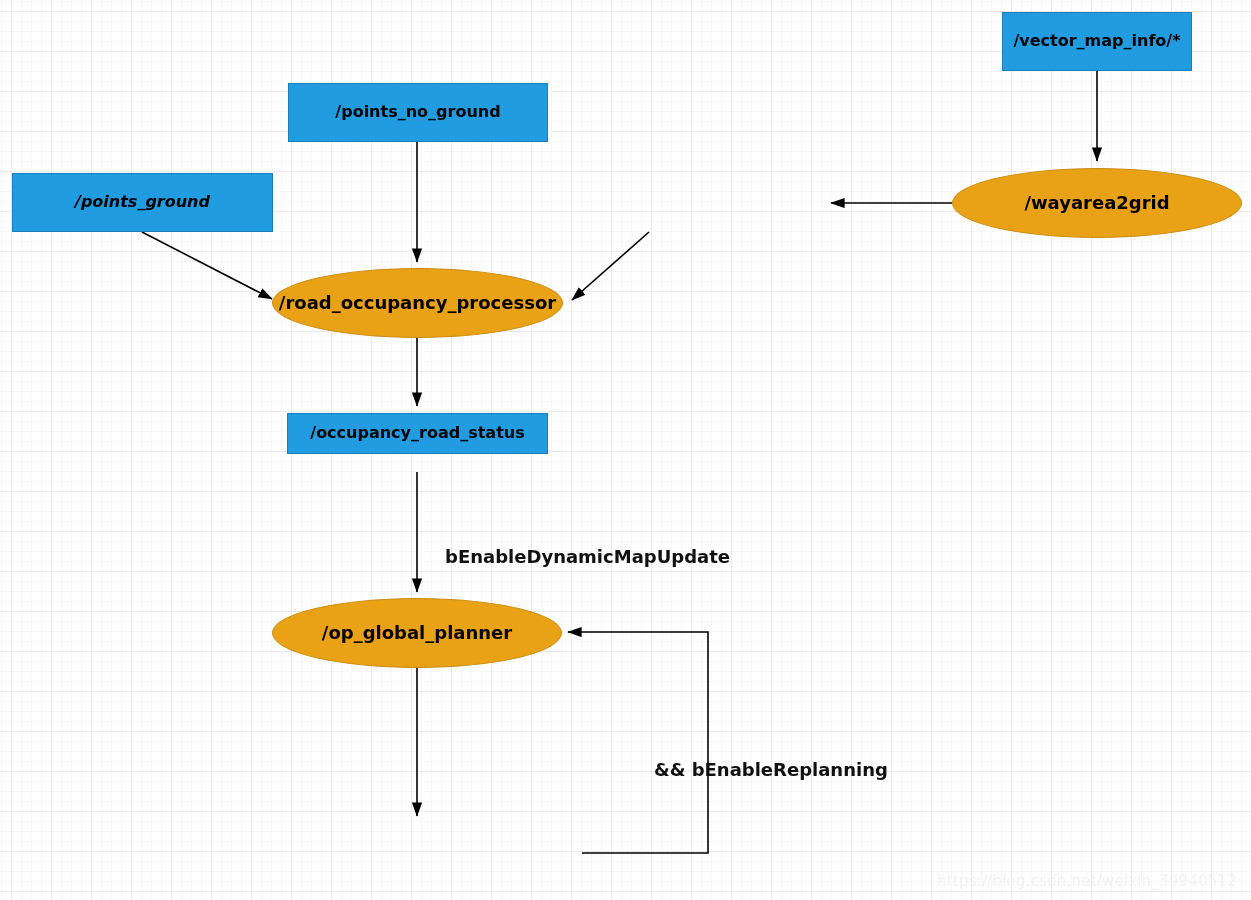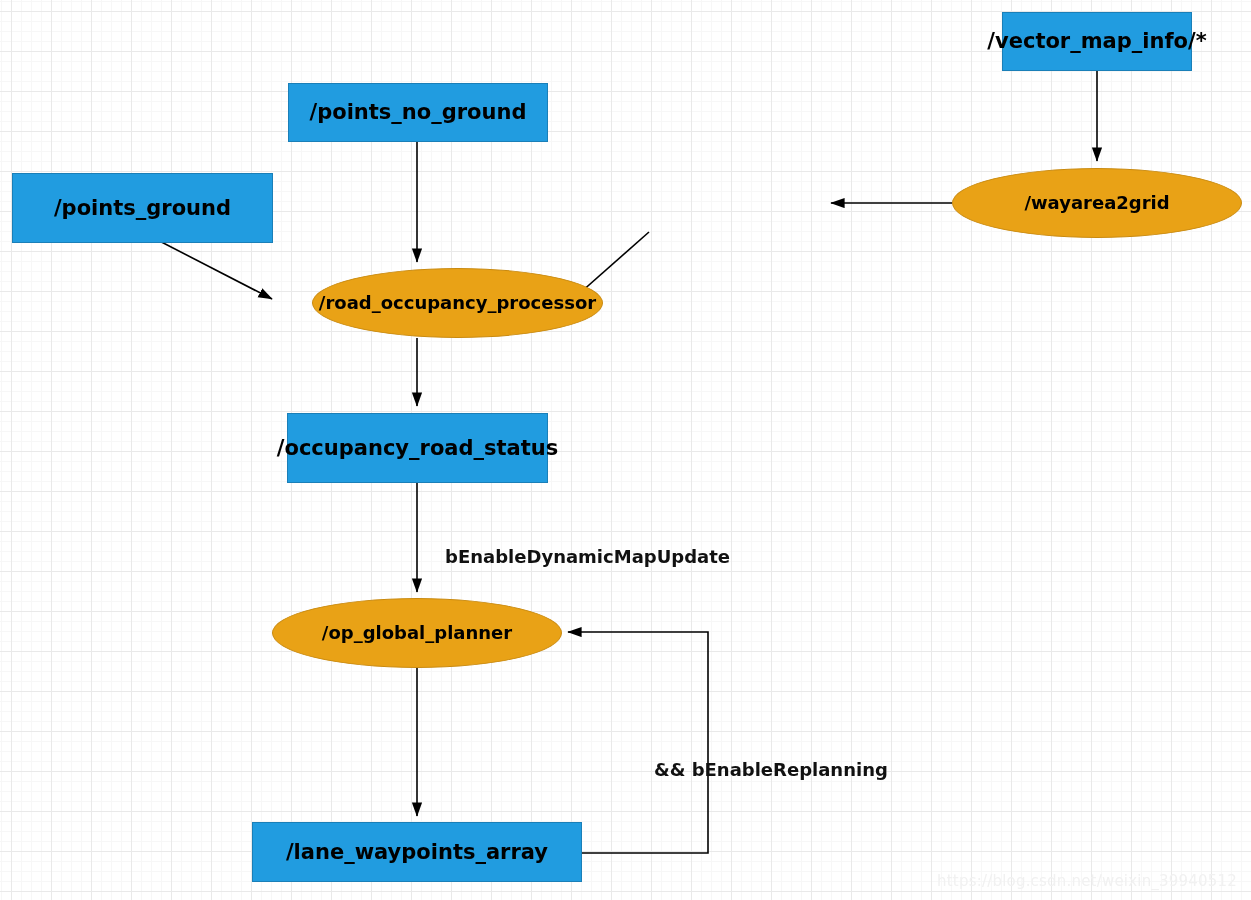--- a/index.html
+++ b/index.html
@@ -29,21 +29,21 @@
     justify-content: center;
     text-align: center;
     font-weight: bold;
     color: #000000;
     box-sizing: border-box;
     line-height: 1.15;
   }
   .node.topic {
     background: #219ce0;
     border: 1px solid #1a7fb8;
-    font-size: 21px;
+    font-size: 16px;
   }
   .node.proc {
     background: #e9a216;
     border: 1px solid #c98a10;
     border-radius: 50%;
     font-size: 18px;
   }
   .edge-label {
     position: absolute;
     font-weight: bold;
@@ -103,44 +103,41 @@
   </svg>
 
   <div class="node topic" style="left:1002px; top:12px; width:190px; height:59px;">
     <span>/vector_map_info/*</span>
   </div>
 
   <div class="node topic" style="left:288px; top:83px; width:260px; height:59px;">
     <span>/points_no_ground</span>
   </div>
 
-  <div class="node topic" style="left:12px; top:173px; width:261px; height:70px;">
+  <div class="node topic" style="left:12px; top:173px; width:261px; height:59px;font-style:italic;">
     <span>/points_ground</span>
   </div>
 
 
   <div class="node proc" style="left:952px; top:168px; width:290px; height:70px;">
     <span>/wayarea2grid</span>
   </div>
 
-  <div class="node proc" style="left:272px; top:268px; width:291px; height:70px;margin-left:40px;">
+  <div class="node proc" style="left:272px; top:268px; width:291px; height:70px;">
     <span>/road_occupancy_processor</span>
   </div>
 
-  <div class="node topic" style="left:287px; top:413px; width:261px; height:70px;align-items:center;">
+  <div class="node topic" style="left:287px; top:413px; width:261px; height:41px;align-items:center;">
     <span>/occupancy_road_status</span>
   </div>
 
   <div class="node proc" style="left:272px; top:598px; width:290px; height:70px;">
     <span>/op_global_planner</span>
   </div>
 
-  <div class="node topic" style="left:252px; top:822px; width:330px; height:60px;">
-    <span>/lane_waypoints_array</span>
-  </div>
 
   <div class="edge-label" style="left:420px; top:521px;">
     <span>bEnableDynamicMapUpdate</span>
   </div>
 
   <div class="edge-label" style="left:654px; top:709px; text-align:left;">
     <div>&amp;&amp; bEnableReplanning</div>
   </div>
 
   <div class="watermark">https://blog.csdn.net/weixin_39940512</div>

